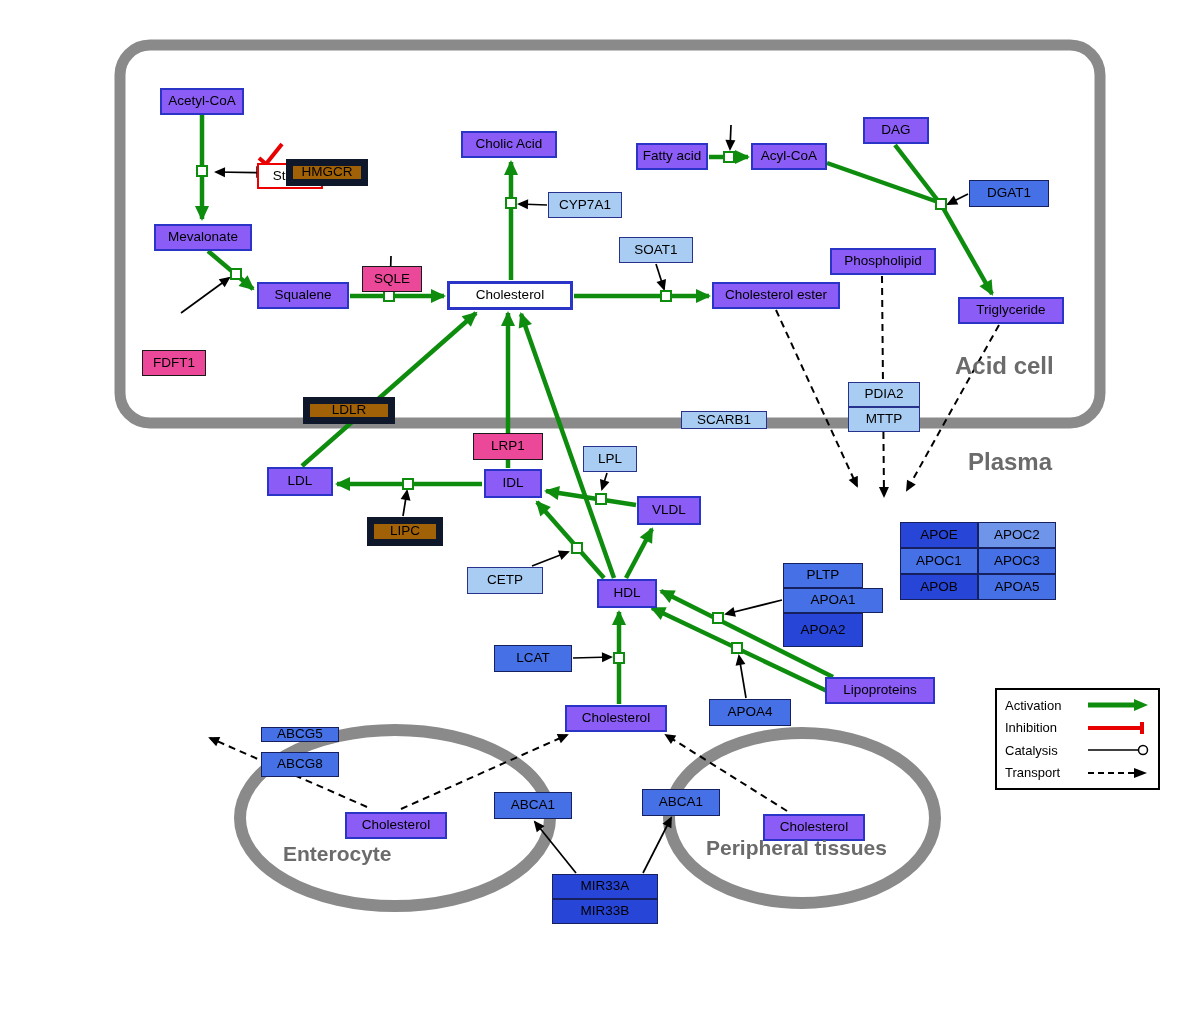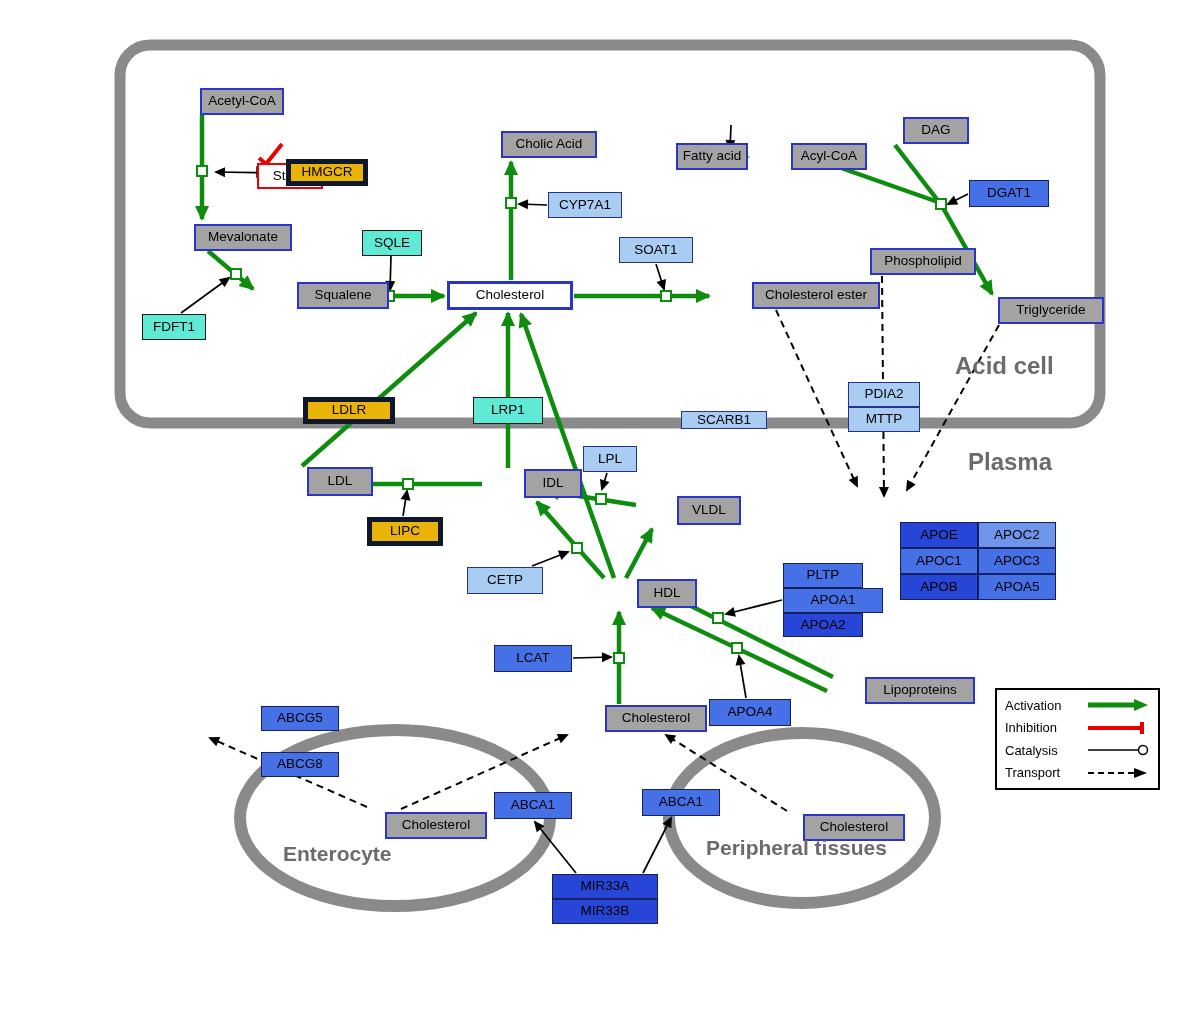--- a/index.html
+++ b/index.html
@@ -2,25 +2,25 @@
 <html><head>
 <meta charset="utf-8">
 <style>
   html,body{margin:0;padding:0;background:#fff;}
   .stage{position:relative;width:1200px;height:1013px;background:#fff;
          font-family:"Liberation Sans","DejaVu Sans",sans-serif;overflow:hidden;}
   svg.layer{position:absolute;left:0;top:0;z-index:1;}
   .node{position:absolute;display:flex;align-items:center;justify-content:center;
         text-align:center;font-size:13.5px;line-height:1.08;color:#000;
         box-sizing:border-box;z-index:2;padding:0 3px;}
-  .w  {background:#a3a3a3;border:2px solid #2a35c8;margin-left:40px;}
+  .w  {background:#8b5cf6;border:2px solid #2a35c8;}
   .wb {background:#fff;border:3px solid #2a35c8;}
   .r  {background:#fff;border:2.5px solid #ee0000;margin-top:46px;}
-  .y  {background:#eab308;border:5px solid #0f172a;}
-  .py {background:#5eead4;border:1.6px solid #1a1a1a;}
+  .y  {background:#a16207;border:7px solid #0f172a;}
+  .py {background:#ec4899;border:1.6px solid #1a1a1a;margin-top:36px;}
   .lb {background:#a9cdf2;border:1.6px solid #28328c;}
   .b  {background:#4570e6;border:1.6px solid #16205e;}
   .b2 {background:#6f95ea;border:1.6px solid #16205e;}
   .db {background:#2746d8;border:1.6px solid #16205e;}
   .comp-label{position:absolute;font-weight:bold;color:#6b6b6b;z-index:2;}
   .legend{position:absolute;left:995px;top:688px;width:165px;height:102px;
           background:#fff;border:2px solid #000;z-index:2;box-sizing:border-box;
           display:flex;flex-direction:column;justify-content:space-around;padding:4px 8px;}
   .legend-row{display:flex;align-items:center;justify-content:space-between;height:20px;}
   .legend-row span{font-size:13px;color:#000;}
@@ -141,32 +141,32 @@
   <div class="node lb" style="left:681px;top:411px;width:86px;height:18px">SCARB1</div>
   <div class="node w" style="left:267px;top:467px;width:66px;height:29px">LDL</div>
   <div class="node w" style="left:484px;top:469px;width:58px;height:29px">IDL</div>
   <div class="node lb" style="left:583px;top:446px;width:54px;height:26px">LPL</div>
   <div class="node w" style="left:637px;top:496px;width:64px;height:29px">VLDL</div>
   <div class="node y" style="left:367px;top:517px;width:76px;height:29px">LIPC</div>
   <div class="node lb" style="left:467px;top:567px;width:76px;height:27px">CETP</div>
   <div class="node w" style="left:597px;top:579px;width:60px;height:29px">HDL</div>
   <div class="node b" style="left:783px;top:563px;width:80px;height:25px">PLTP</div>
   <div class="node b" style="left:783px;top:588px;width:100px;height:25px">APOA1</div>
-  <div class="node db" style="left:783px;top:613px;width:80px;height:24px">APOA2</div>
+  <div class="node db" style="left:783px;top:613px;width:80px;height:34px">APOA2</div>
   <div class="node b" style="left:494px;top:645px;width:78px;height:27px">LCAT</div>
   <div class="node b" style="left:709px;top:699px;width:82px;height:27px">APOA4</div>
   <div class="node w" style="left:825px;top:677px;width:110px;height:27px">Lipoproteins</div>
   <div class="node db" style="left:900px;top:522px;width:78px;height:26px">APOE</div>
   <div class="node b2" style="left:978px;top:522px;width:78px;height:26px">APOC2</div>
   <div class="node b" style="left:900px;top:548px;width:78px;height:26px">APOC1</div>
   <div class="node b" style="left:978px;top:548px;width:78px;height:26px">APOC3</div>
   <div class="node db" style="left:900px;top:574px;width:78px;height:26px">APOB</div>
   <div class="node b" style="left:978px;top:574px;width:78px;height:26px">APOA5</div>
   <div class="node w" style="left:565px;top:705px;width:102px;height:27px">Cholesterol</div>
-  <div class="node b" style="left:261px;top:706px;width:78px;height:25px">ABCG5</div>
+  <div class="node b" style="left:261px;top:727px;width:78px;height:15px">ABCG5</div>
   <div class="node b" style="left:261px;top:752px;width:78px;height:25px">ABCG8</div>
   <div class="node w" style="left:345px;top:812px;width:102px;height:27px">Cholesterol</div>
   <div class="node b" style="left:494px;top:792px;width:78px;height:27px">ABCA1</div>
   <div class="node b" style="left:642px;top:789px;width:78px;height:27px">ABCA1</div>
   <div class="node w" style="left:763px;top:814px;width:102px;height:27px">Cholesterol</div>
   <div class="node db" style="left:552px;top:874px;width:106px;height:25px">MIR33A</div>
   <div class="node db" style="left:552px;top:899px;width:106px;height:25px">MIR33B</div>
 
   <div class="comp-label" style="left:955px;top:352px;font-size:24px">Acid cell</div>
   <div class="comp-label" style="left:968px;top:448px;font-size:24px">Plasma</div>

